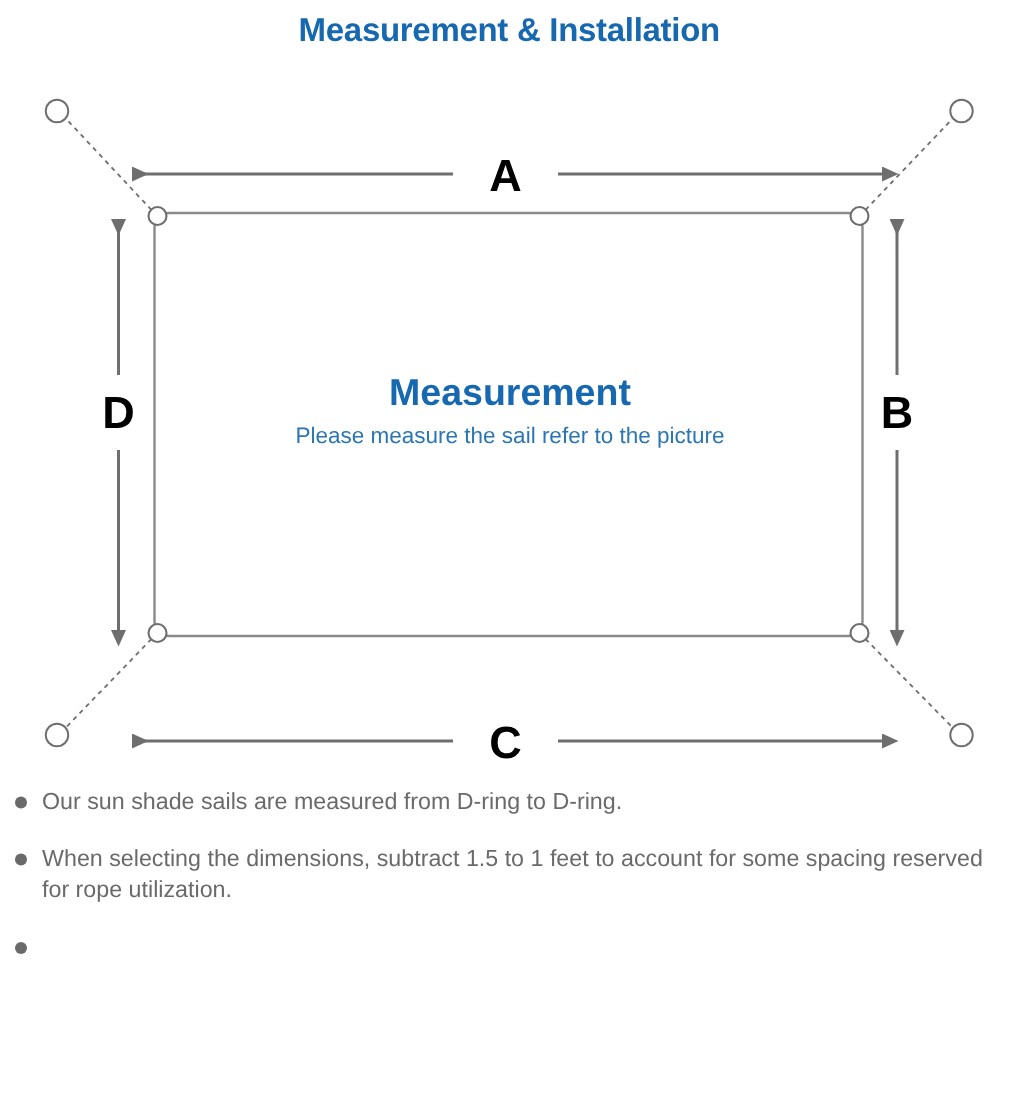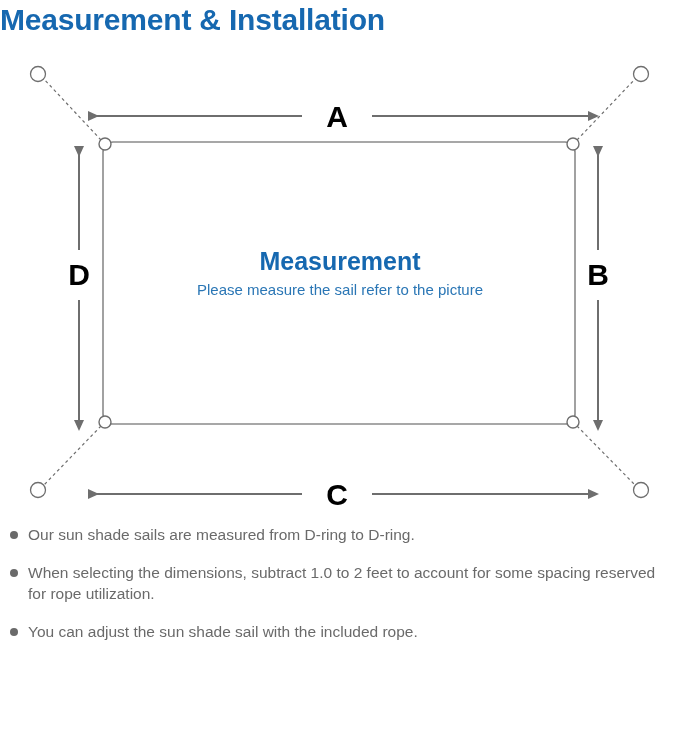--- a/index.html
+++ b/index.html
@@ -12,21 +12,22 @@
     height: 739px;
     position: relative;
     font-family: "Liberation Sans", sans-serif;
     overflow: hidden;
   }
   #page-title {
     position: absolute;
     left: 0;
     top: 2px;
     width: 679px;
-    font-size: 30px;
+    text-align: center;
+    font-size: 22px;
     font-weight: bold;
     color: #1668b0;
     letter-spacing: -0.2px;
     line-height: 36px;
   }
   #diagram-wrap {
     position: absolute;
     left: 0;
     top: 50px;
     width: 679px;
@@ -131,19 +132,18 @@
   </svg>
 </div>
 
 <div id="notes">
   <div class="note-item">
     <span class="note-bullet"></span>
     <span>Our sun shade sails are measured from D-ring to D-ring.</span>
   </div>
   <div class="note-item">
     <span class="note-bullet"></span>
-    <span>When selecting the dimensions, subtract 1.0 to 2 feet to account for some spacing reserved for rope utilization.</span>
+    <span>When selecting the dimensions, subtract 1.5 to 1 feet to account for some spacing reserved for rope utilization.</span>
   </div>
   <div class="note-item">
     <span class="note-bullet"></span>
-    <span>You can adjust the sun shade sail with the included rope.</span>
   </div>
 </div>
 
 </body></html>

